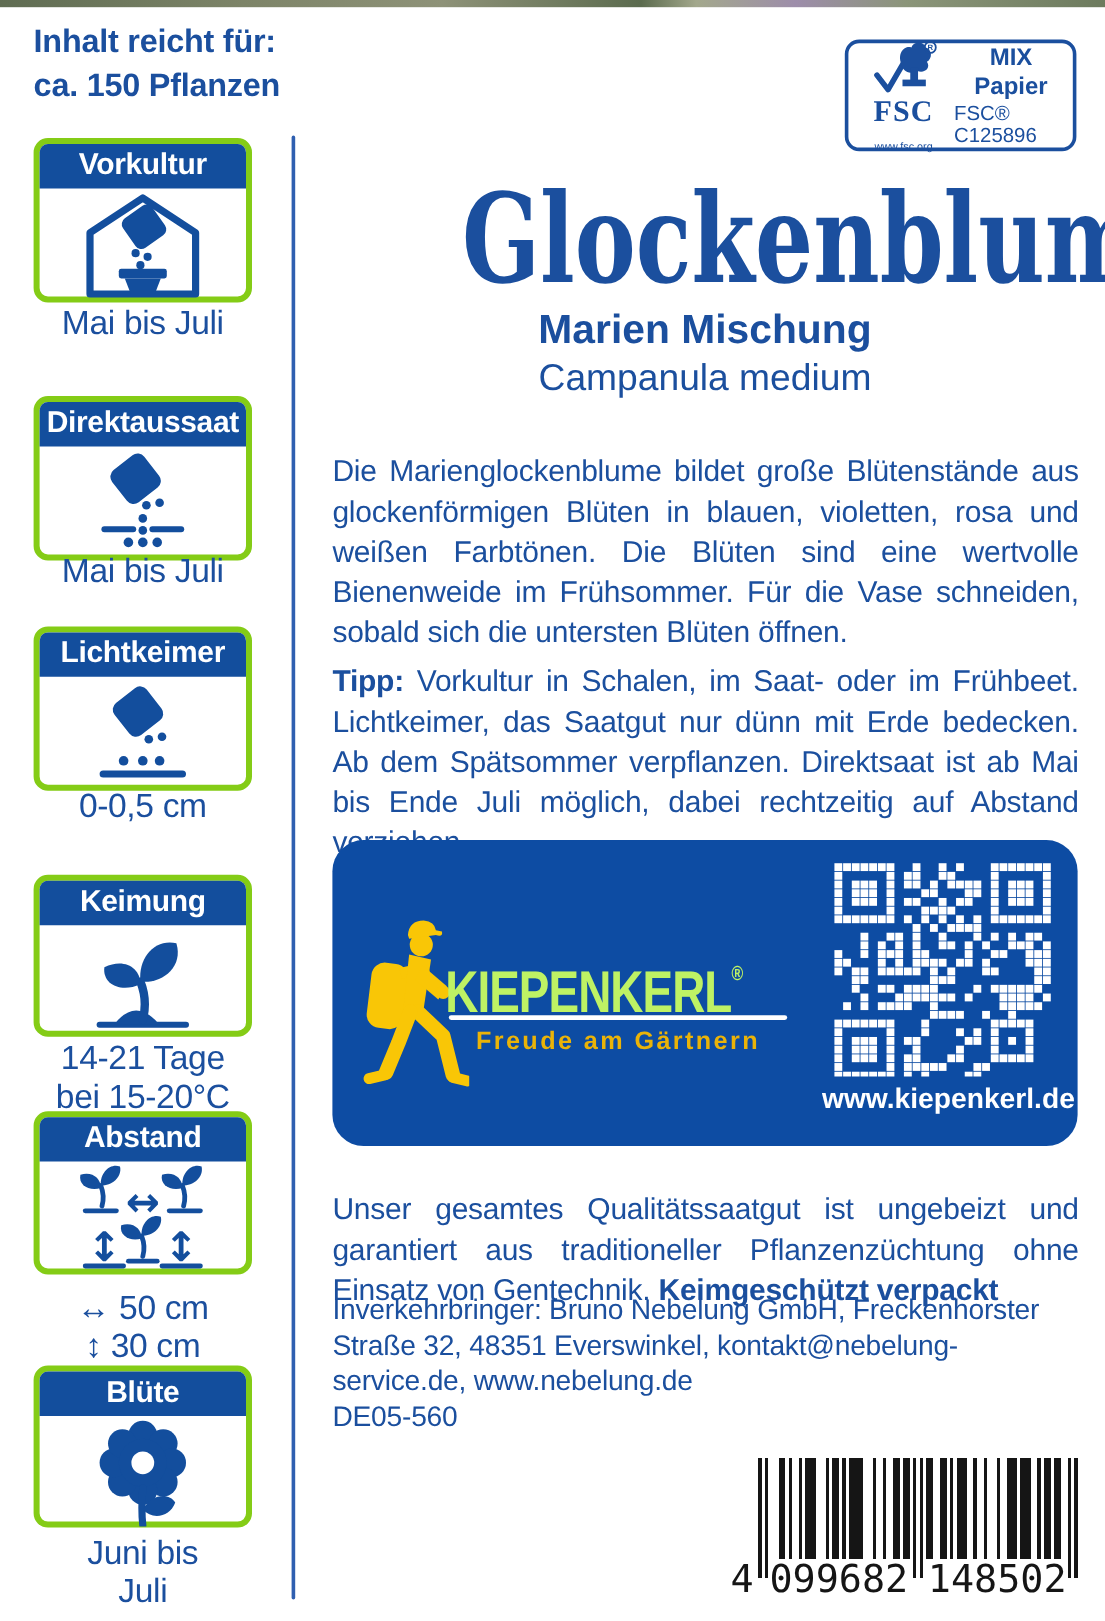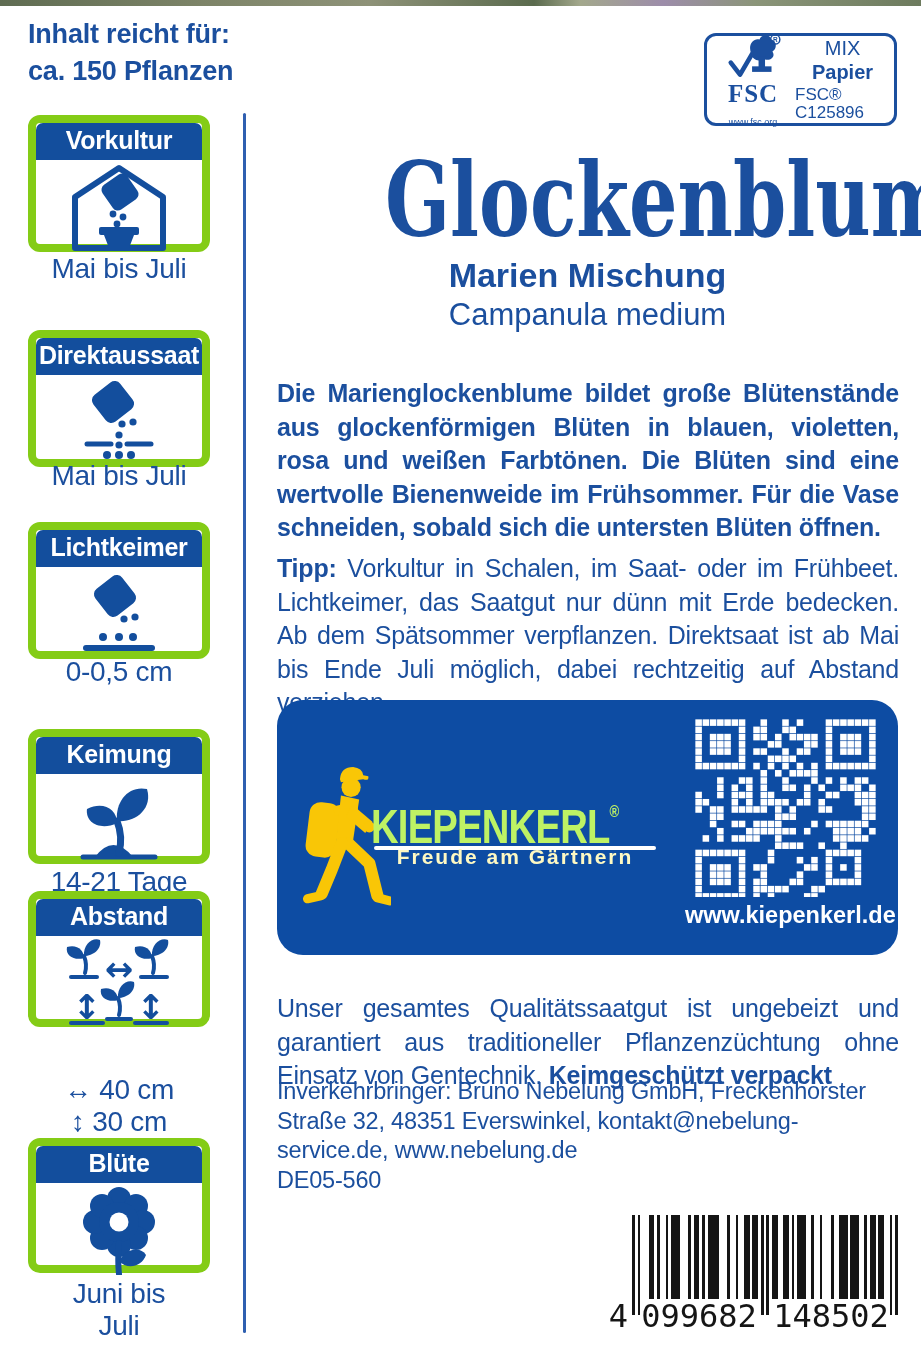--- a/index.html
+++ b/index.html
@@ -6,53 +6,53 @@
   body{
     width:921px;height:1351px;position:relative;background:#ffffff;
     font-family:"Liberation Sans", sans-serif;color:#1b4f9e;overflow:hidden;
   }
   .abs{position:absolute;}
   
   .photo-strip{left:0;top:0;width:921px;height:6px;
     background:linear-gradient(90deg,#5f6c52 0%,#7d8468 22%,#8e9278 40%,#5b6b4e 58%,#a3a88c 63%,#9d8daa 72%,#8b9579 82%,#6d7b5e 100%);}
   
   .capacity{left:28px;top:16px;width:230px;font-size:27px;line-height:37px;font-weight:bold;letter-spacing:-.2px;}
-  .infobox{left:28px;width:182px;border:8px solid #84cc16;border-radius:12px;background:#fff;box-sizing:border-box;}
+  .infobox{left:28px;width:182px;border:5px solid #84cc16;border-radius:12px;background:#fff;box-sizing:border-box;}
   .infobox .head{background:#134e9d;color:#fff;font-weight:bold;font-size:25px;line-height:25px;text-align:center;
     padding:5px 0 7px;border-radius:7px 7px 0 0;letter-spacing:-.3px;}
   .infobox .bodyi{display:flex;align-items:center;justify-content:center;}
   .cap{left:28px;width:182px;text-align:center;font-size:28px;line-height:32px;letter-spacing:-.3px;}
   .divider{left:243px;top:113px;width:3px;height:1220px;background:#2f5fb0;border-radius:2px;}
   
   .fsc-badge{left:704px;top:33px;width:193px;height:93px;border:3px solid #1b4f9e;border-radius:12px;
     box-sizing:border-box;display:flex;align-items:center;}
   .fsc-left{width:84px;display:flex;flex-direction:column;align-items:center;padding-left:4px;}
   .fsc-acronym{font-family:"Liberation Serif",serif;font-weight:bold;font-size:25px;line-height:22px;letter-spacing:1px;}
   .fsc-url{font-size:9px;line-height:10px;margin-top:12px;}
   .fsc-right{flex:1;display:flex;flex-direction:column;align-items:center;justify-content:center;gap:4px;padding-right:4px;}
-  .fsc-mix{font-weight:normal;font-size:20px;line-height:20px;}
+  .fsc-mix{font-weight:bold;font-size:20px;line-height:20px;}
   .fsc-papier{font-weight:bold;font-size:20px;line-height:20px;}
   .fsc-license{font-weight:normal;font-size:17px;line-height:18px;}
   .title{left:277px;top:146px;width:621px;text-align:center;font-family:"DejaVu Serif",serif;font-weight:bold;
     font-size:103px;line-height:108px;white-space:nowrap;}
   .title>span{display:inline-block;transform:scaleX(.74);transform-origin:50% 50%;}
   .variety{left:277px;top:256px;width:621px;text-align:center;font-weight:bold;font-size:34px;line-height:38px;}
   .botanical{left:277px;top:297px;width:621px;text-align:center;font-size:31px;line-height:36px;}
   .para{left:277px;width:622px;font-size:25px;line-height:33.5px;text-align:justify;letter-spacing:-.2px;}
-  .p-desc{top:352px;font-weight:bold;}
+  .p-desc{top:352px;}
   .p-tip{top:527px;}
   .p-quality{top:967px;}
   .address{left:277px;top:1077px;width:622px;font-size:23.5px;line-height:29.5px;letter-spacing:-.2px;}
   
   .banner{left:277px;top:700px;width:621px;height:255px;background:#0d4ca3;border-radius:26px;}
   .brand-line{left:94px;top:86px;white-space:nowrap;color:#bef264;font-weight:bold;font-size:49px;line-height:52px;}
   .brand-line>span{display:inline-block;transform:scaleX(.78);transform-origin:0 50%;letter-spacing:-1px;}
   .brand-reg{font-size:17px;vertical-align:26px;letter-spacing:0;}
   .brand-rule{left:97px;top:146px;width:282px;height:4px;background:#ffffff;border-radius:2px;}
-  .slogan{left:97px;top:145px;width:282px;text-align:center;color:#fef9c3;font-weight:bold;font-size:21px;letter-spacing:2px;}
+  .slogan{left:97px;top:156px;width:282px;text-align:center;color:#eab308;font-weight:bold;font-size:21px;letter-spacing:2px;}
   .qr{left:418px;top:19px;}
   .site{left:408px;top:202px;width:201px;text-align:center;color:#ffffff;font-weight:bold;font-size:23.5px;}
   
   .barcode{left:612px;top:1213px;width:290px;height:138px;background:#fff;}
   .bc-digit{position:absolute;top:84px;font-family:"DejaVu Sans Mono",monospace;font-size:32px;color:#151515;}
   .bc-first{left:-6px;width:22px;text-align:right;}
   .bc-left{left:28px;width:118px;text-align:center;}
   .bc-right{left:160px;width:118px;text-align:center;}
   b.inlb{margin:0;}
 </style>
@@ -135,21 +135,21 @@
       <path d="M28 80 Q46 56 66 80 Z" fill="#134e9d"></path>
       <path d="M52 76 C55 64 54 54 50 44" stroke="#134e9d" stroke-width="7" fill="none" stroke-linecap="round"></path>
       <path d="M50 46 C34 54 18 46 20 32 C36 24 50 32 50 46 Z" fill="#134e9d"></path>
       <path d="M50 44 C48 24 62 8 80 12 C86 32 68 46 50 44 Z" fill="#134e9d"></path>
     </svg>
   </div>
 </div>
 <div class="abs cap" style="top:866px;">14-21 Tage</div>
 <div class="abs cap" style="top:898px;">bei 15-20°C</div>
 
-<div class="abs infobox" style="top:891px;height:136px;">
+<div class="abs infobox" style="top:926px;height:136px;">
   <div class="head">Abstand</div>
   <div class="bodyi" style="height:94px;">
     <svg width="116" height="92" viewBox="0 0 116 92">
       <defs>
         <g id="ms">
           <path d="M0 0 C2 -7 1 -12 -1 -17" stroke="#134e9d" stroke-width="4" fill="none" stroke-linecap="round"></path>
           <path d="M-1 -15 C-10 -12 -20 -17 -18 -26 C-8 -29 -1 -23 -1 -15 Z" fill="#134e9d"></path>
           <path d="M-1 -17 C-2 -28 7 -36 15 -33 C17 -24 8 -17 -1 -17 Z" fill="#134e9d"></path>
         </g>
       </defs>
@@ -164,21 +164,21 @@
       <text x="26" y="82" font-size="34" font-weight="bold" fill="#134e9d" text-anchor="middle" font-family="DejaVu Sans">↕</text>
       <text x="90" y="82" font-size="34" font-weight="bold" fill="#134e9d" text-anchor="middle" font-family="DejaVu Sans">↕</text>
       <g stroke="#134e9d" stroke-width="4" stroke-linecap="round">
         <path d="M10 86 H42"></path>
           <path d="M46 82 H70"></path>
           <path d="M74 86 H106"></path>
       </g>
     </svg>
   </div>
 </div>
-<div class="abs cap" style="top:1074px;">↔ 40 cm</div>
+<div class="abs cap" style="top:1074px;">↔ 50 cm</div>
 <div class="abs cap" style="top:1106px;">↕ 30 cm</div>
 
 <div class="abs infobox" style="top:1138px;height:135px;">
   <div class="head">Blüte</div>
   <div class="bodyi" style="height:93px;">
     <svg width="100" height="90" viewBox="0 0 100 90">
       <g fill="#134e9d">
         <circle cx="50" cy="14" r="12"></circle>
           <circle cx="67" cy="21" r="12"></circle>
           <circle cx="74" cy="37" r="12"></circle>

